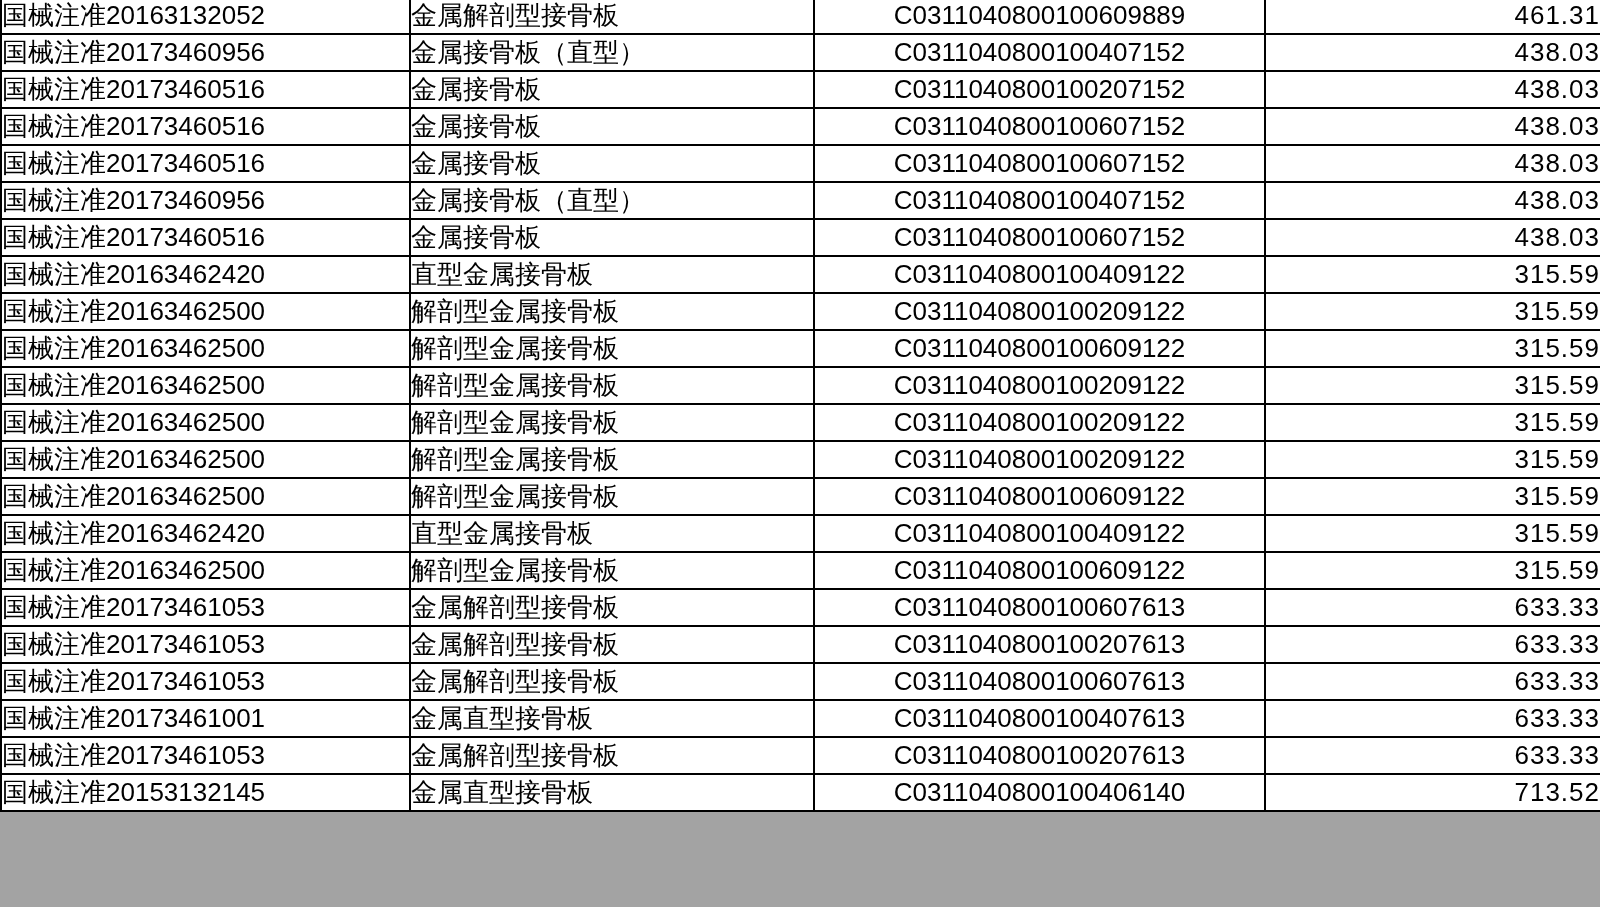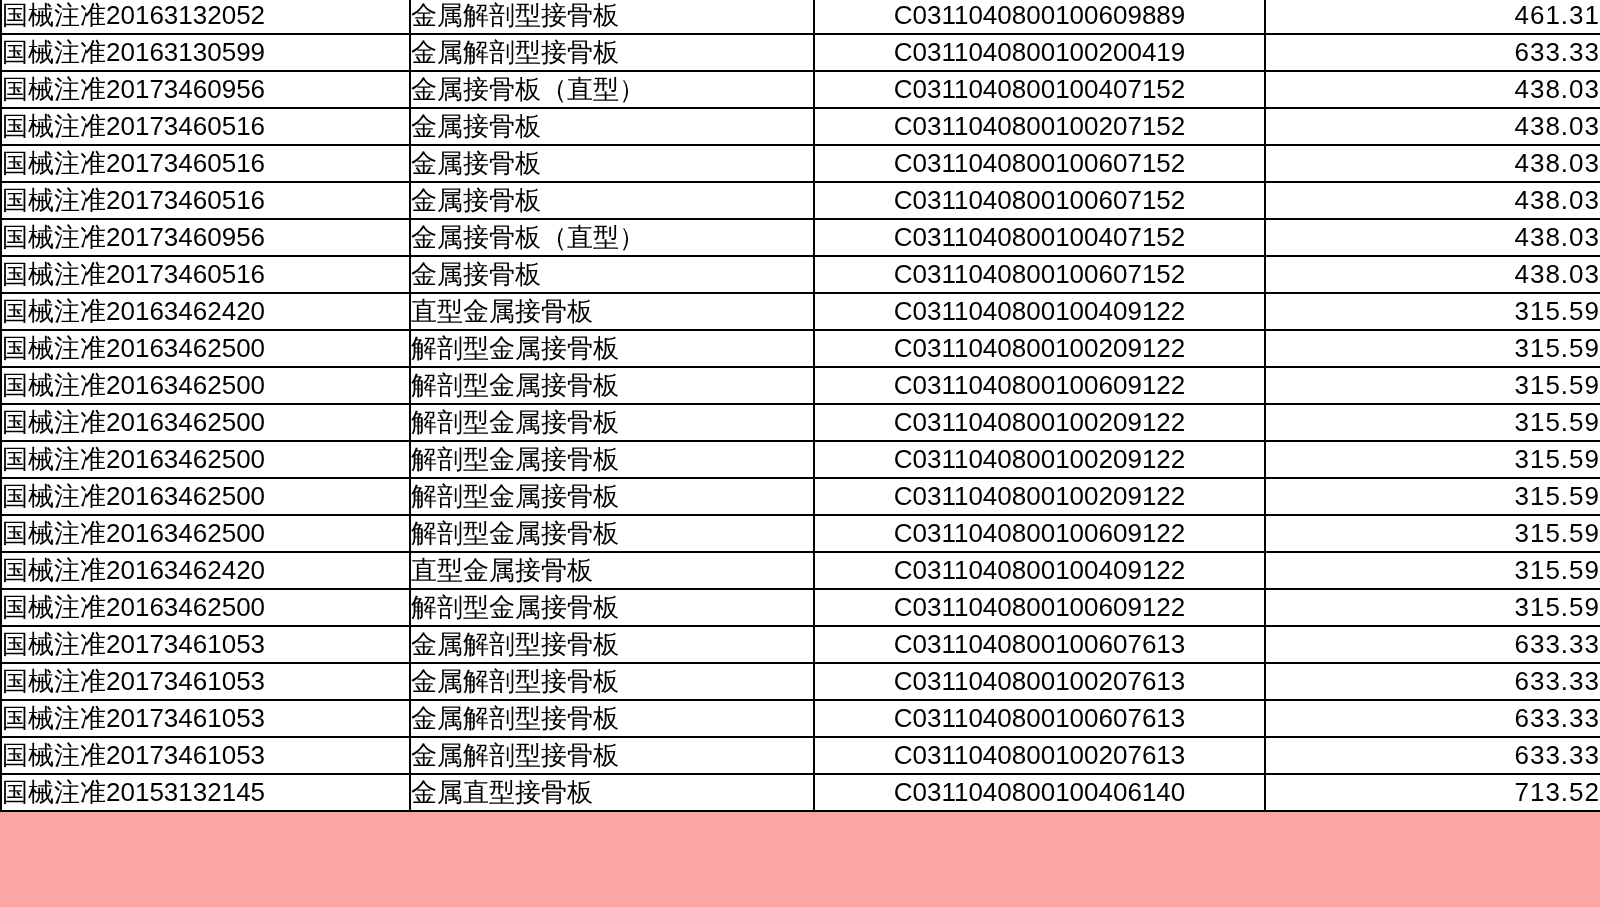--- a/index.html
+++ b/index.html
@@ -5,21 +5,21 @@
   html, body {
     margin: 0;
     padding: 0;
     background: #ffffff;
   }
   .viewport {
     position: relative;
     width: 1600px;
     height: 907px;
     overflow: hidden;
-    background: #fca5a5;
+    background: #a3a3a3;
   }
   table.sheet {
     position: absolute;
     top: -4px;          
     left: 0;
     border-collapse: collapse;
     table-layout: fixed;
     width: 1600px;
     font-family: "Liberation Sans", sans-serif;
     font-size: 26px;
@@ -53,26 +53,20 @@
       <col class="c-name">
       <col class="c-code">
       <col class="c-price">
     </colgroup>
     <tbody id="table-body">
         <tr>
           <td class="col-reg">国械注准20163132052</td>
           <td class="col-name">金属解剖型接骨板</td>
           <td class="col-code">C0311040800100609889</td>
           <td class="col-price">461.31</td>
-        </tr>
-        <tr>
-          <td class="col-reg">国械注准20163130599</td>
-          <td class="col-name">金属解剖型接骨板</td>
-          <td class="col-code">C0311040800100200419</td>
-          <td class="col-price">633.33</td>
         </tr>
         <tr>
           <td class="col-reg">国械注准20173460956</td>
           <td class="col-name">金属接骨板（直型）</td>
           <td class="col-code">C0311040800100407152</td>
           <td class="col-price">438.03</td>
         </tr>
         <tr>
           <td class="col-reg">国械注准20173460516</td>
           <td class="col-name">金属接骨板</td>
@@ -169,20 +163,26 @@
           <td class="col-code">C0311040800100207613</td>
           <td class="col-price">633.33</td>
         </tr>
         <tr>
           <td class="col-reg">国械注准20173461053</td>
           <td class="col-name">金属解剖型接骨板</td>
           <td class="col-code">C0311040800100607613</td>
           <td class="col-price">633.33</td>
         </tr>
         <tr>
+          <td class="col-reg">国械注准20173461001</td>
+          <td class="col-name">金属直型接骨板</td>
+          <td class="col-code">C0311040800100407613</td>
+          <td class="col-price">633.33</td>
+        </tr>
+        <tr>
           <td class="col-reg">国械注准20173461053</td>
           <td class="col-name">金属解剖型接骨板</td>
           <td class="col-code">C0311040800100207613</td>
           <td class="col-price">633.33</td>
         </tr>
         <tr>
           <td class="col-reg">国械注准20153132145</td>
           <td class="col-name">金属直型接骨板</td>
           <td class="col-code">C0311040800100406140</td>
           <td class="col-price">713.52</td>

